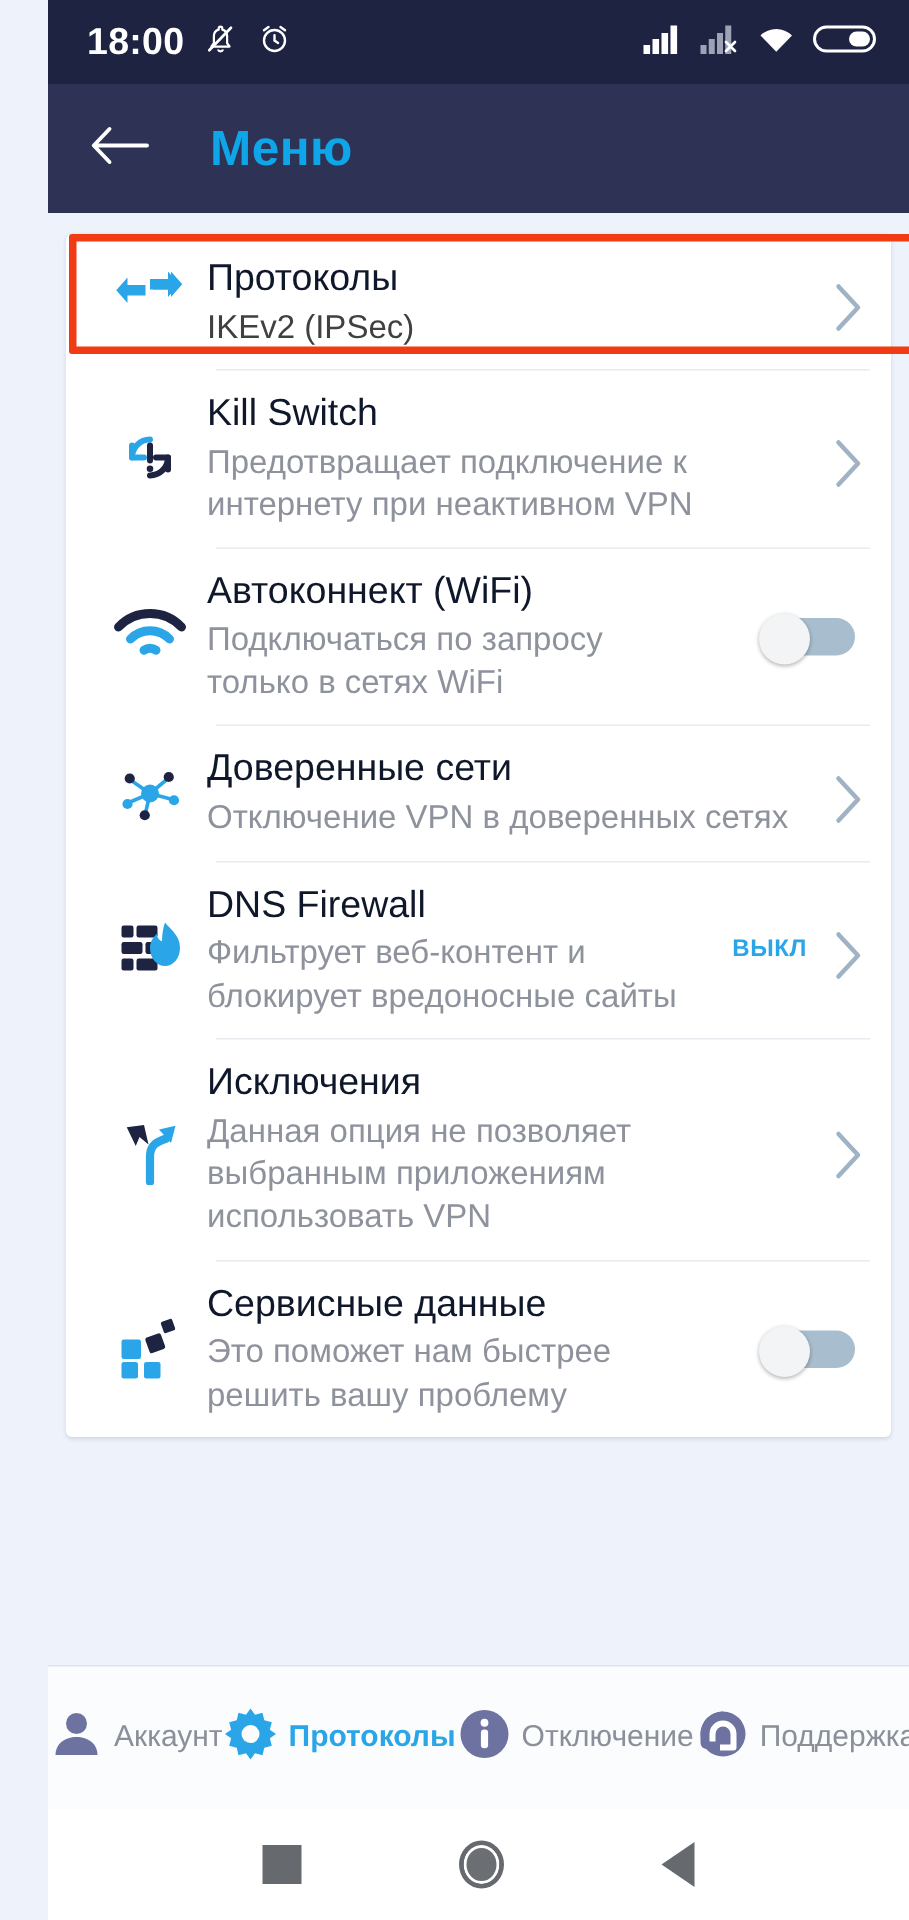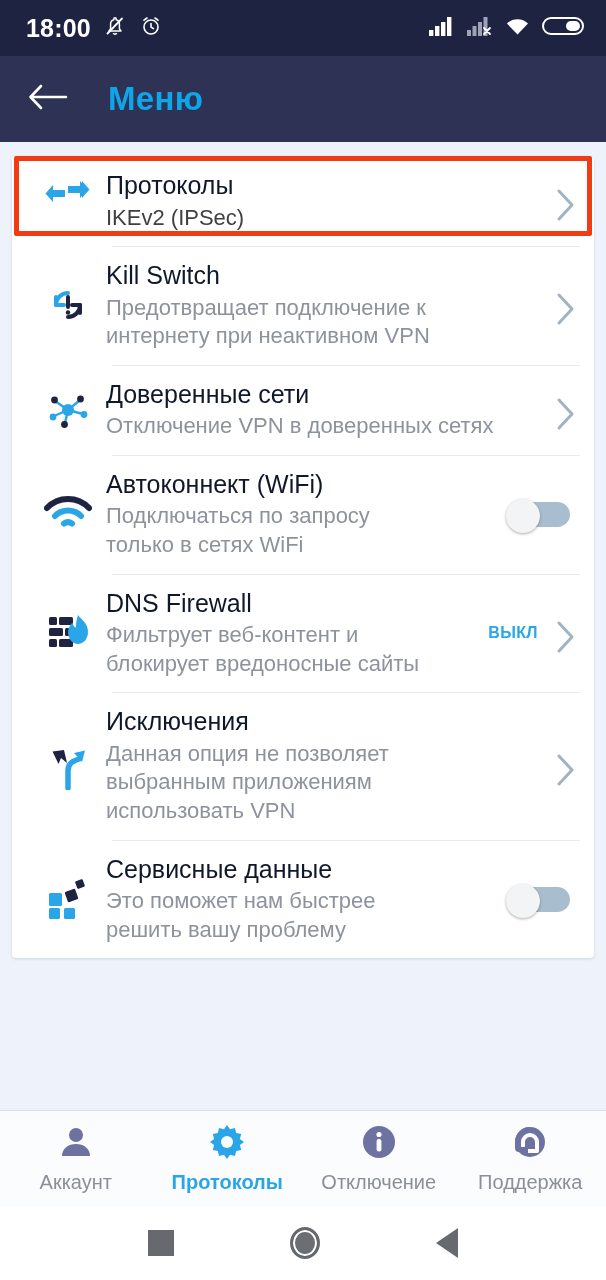--- a/index.html
+++ b/index.html
@@ -2,21 +2,21 @@
 <html><head>
 <meta charset="utf-8">
 <style>
   * { box-sizing: border-box; margin: 0; padding: 0; }
   html, body {
     width: 606px; height: 1280px;
     font-family: "Liberation Sans", sans-serif;
     background: #eef2fa;
     overflow: hidden;
   }
-  #phone { position: relative; width: 606px; height: 1280px; display: flex; flex-direction: column; }
+  #phone { position: relative; width: 606px; height: 1280px; display: flex; flex-direction: column; padding-left: 32px; }
 
   
   .statusbar {
     height: 56px; background: #1e2342; color: #ffffff;
     display: flex; align-items: center; justify-content: space-between;
     padding: 0 22px 0 26px; flex: 0 0 56px;
   }
   .sb-left { display: flex; align-items: center; gap: 12px; }
   .sb-time { font-size: 25px; font-weight: 700; letter-spacing: .2px; }
   .sb-right { display: flex; align-items: center; gap: 11px; }
@@ -79,21 +79,21 @@
     pointer-events: none;
   }
 
   
   .bottomnav {
     flex: 0 0 96px; height: 96px; background: #fbfcfe;
     border-top: 1px solid #dde2ea;
     display: flex; align-items: center;
   }
   .nav-item {
-    flex: 1 1 0; display: flex; flex-direction: column; align-items: center; gap: 6px;
+    flex: 1 1 0; display: flex; flex-direction: row; align-items: center; gap: 6px;
   }
   .nav-label { font-size: 20px; color: #8a8f99; }
   .nav-item.active .nav-label { color: #2aa6e8; font-weight: 700; }
 
   
   .sysnav {
     flex: 0 0 74px; height: 74px; background: #ffffff;
     display: flex; align-items: center; justify-content: space-around;
     padding: 0 90px;
   }
@@ -215,20 +215,41 @@
           <span class="chev">
             <svg width="26" height="34" viewBox="0 0 26 34" fill="none">
               <path d="M7 3l13 14L7 31" stroke="#9fb3c4" stroke-width="3" stroke-linecap="round" stroke-linejoin="round"></path>
             </svg>
           </span>
         </div>
       </div>
 
       <div class="row">
         <div class="row-icon">
+          <svg width="48" height="36" viewBox="0 0 48 36" fill="none">
+            <path d="M3 12A29 29 0 0 1 45 12" stroke="#1e2342" stroke-width="6" stroke-linecap="round"></path>
+            <path d="M11 20a18 18 0 0 1 26 0" stroke="#2aa6e8" stroke-width="6" stroke-linecap="round"></path>
+            <path d="M20 27.5a7 7 0 0 1 8 0" stroke="#2aa6e8" stroke-width="6" stroke-linecap="round"></path>
+          </svg>
+        </div>
+        <div class="row-text">
+          <div class="row-title">Автоконнект (WiFi)</div>
+          <div class="row-sub">Подключаться по запросу
+только в сетях WiFi</div>
+        </div>
+        <div class="row-right">
+          <span class="toggle">
+            <span class="track"></span>
+            <span class="thumb"></span>
+          </span>
+        </div>
+      </div>
+
+      <div class="row">
+        <div class="row-icon">
           <svg width="46" height="46" viewBox="0 0 46 46" fill="none">
             <path d="M23 23 10 14M23 23 35 13M23 23 9 29M23 23 38 27M23 23 20 36" stroke="#2aa6e8" stroke-width="2.4"></path>
             <circle cx="23" cy="23" r="6" fill="#2aa6e8"></circle>
             <circle cx="9.5" cy="13" r="3.4" fill="#1e2342"></circle>
             <circle cx="35.5" cy="12" r="3.4" fill="#1e2342"></circle>
             <circle cx="8" cy="30" r="3.4" fill="#2aa6e8"></circle>
             <circle cx="39" cy="27.5" r="3.4" fill="#2aa6e8"></circle>
             <circle cx="19.5" cy="37.5" r="3.4" fill="#1e2342"></circle>
           </svg>
         </div>
@@ -240,41 +261,20 @@
           <span class="chev">
             <svg width="26" height="34" viewBox="0 0 26 34" fill="none">
               <path d="M7 3l13 14L7 31" stroke="#9fb3c4" stroke-width="3" stroke-linecap="round" stroke-linejoin="round"></path>
             </svg>
           </span>
         </div>
       </div>
 
       <div class="row">
         <div class="row-icon">
-          <svg width="48" height="36" viewBox="0 0 48 36" fill="none">
-            <path d="M3 12A29 29 0 0 1 45 12" stroke="#1e2342" stroke-width="6" stroke-linecap="round"></path>
-            <path d="M11 20a18 18 0 0 1 26 0" stroke="#2aa6e8" stroke-width="6" stroke-linecap="round"></path>
-            <path d="M20 27.5a7 7 0 0 1 8 0" stroke="#2aa6e8" stroke-width="6" stroke-linecap="round"></path>
-          </svg>
-        </div>
-        <div class="row-text">
-          <div class="row-title">Автоконнект (WiFi)</div>
-          <div class="row-sub">Подключаться по запросу
-только в сетях WiFi</div>
-        </div>
-        <div class="row-right">
-          <span class="toggle">
-            <span class="track"></span>
-            <span class="thumb"></span>
-          </span>
-        </div>
-      </div>
-
-      <div class="row">
-        <div class="row-icon">
           <svg width="46" height="44" viewBox="0 0 46 44" fill="none">
             <rect x="4" y="6" width="8" height="8" rx="1.5" fill="#1e2342"></rect>
             <rect x="14" y="6" width="14" height="8" rx="1.5" fill="#1e2342"></rect>
             <rect x="4" y="17" width="14" height="8" rx="1.5" fill="#1e2342"></rect>
             <rect x="20" y="17" width="8" height="8" rx="1.5" fill="#1e2342"></rect>
             <rect x="4" y="28" width="8" height="8" rx="1.5" fill="#1e2342"></rect>
             <rect x="14" y="28" width="14" height="8" rx="1.5" fill="#1e2342"></rect>
             <path d="M33 4c5 6 10 9 10 17 0 7-4.6 12-10 12s-10-5-10-12c0-4 2-7 4.5-9.5.4 3 1.8 4.6 3.5 5 0-5 .8-9 2-12.5z" fill="#2aa6e8"></path>
           </svg>
         </div>

